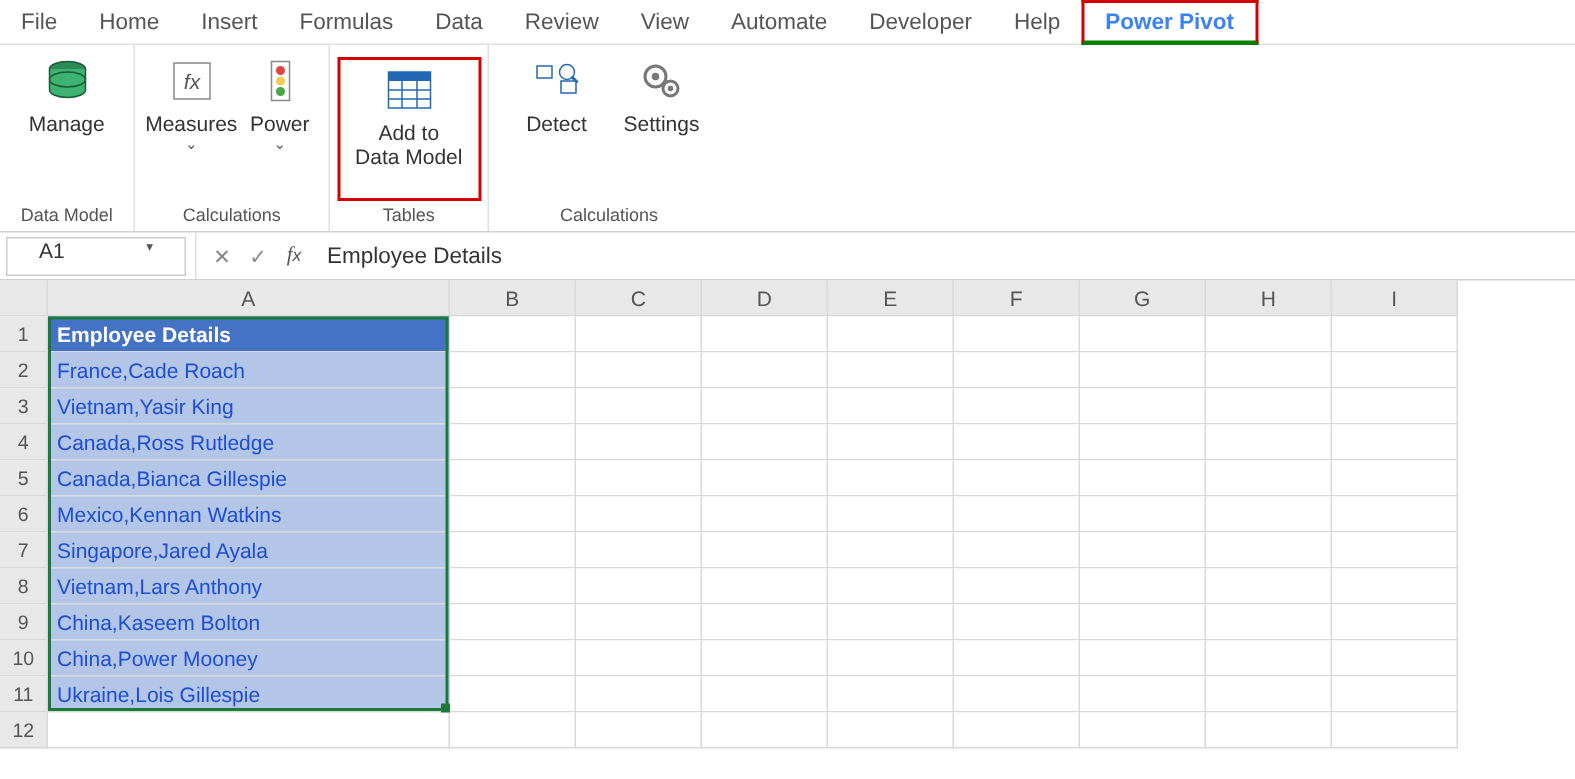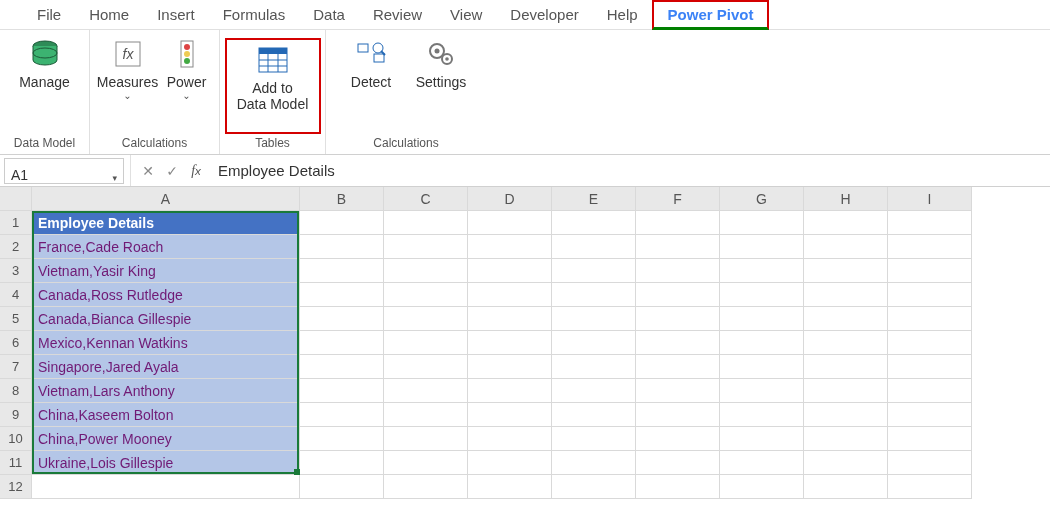--- a/index.html
+++ b/index.html
@@ -1,51 +1,51 @@
 <!DOCTYPE html>
 <html><head>
 <meta charset="utf-8">
 <style>
   * { box-sizing: border-box; margin: 0; padding: 0; font-family: "Segoe UI", Arial, sans-serif; }
   body { background: #fff; width: 1050px; height: 519px; overflow: hidden; font-size: 14px; color: #333; }
 
   
-  .tabs { display: flex; align-items: center; height: 30px; padding: 0 23px; gap: 0; border-bottom: 1px solid #e0e0e0; }
+  .tabs { display: flex; align-items: center; height: 30px; padding: 0 0; gap: 0; border-bottom: 1px solid #e0e0e0; }
   .tab { padding: 4px 14px; font-size: 15px; color: #555; cursor: pointer; white-space: nowrap; }
   .tab.highlight { border: 2px solid #d40000; color: #3b82f6; font-weight: 600; border-bottom: 3px solid #008000; position: relative; }
 
   
   .ribbon { display: flex; height: 125px; border-bottom: 1px solid #d0d0d0; background: #fff; }
   .rgroup { display: flex; flex-direction: column; align-items: center; justify-content: flex-end; border-right: 1px solid #e0e0e0; padding: 4px 4px 2px 4px; }
   .rgroup-items { display: flex; flex: 1; align-items: flex-start; justify-content: center; padding-top: 6px; }
   .rgroup-label { font-size: 12px; color: #555; padding: 2px 0; text-align: center; }
   .rbtn { display: flex; flex-direction: column; align-items: center; justify-content: flex-start; width: 78px; height: 100px; text-align: center; font-size: 14px; color: #333; padding: 2px 2px; cursor: pointer; gap: 2px; }
   .rbtn .icon-wrap { height: 36px; display: flex; align-items: center; justify-content: center; }
   .rbtn .lbl { line-height: 1.15; }
   .rbtn .caret { font-size: 10px; color: #555; margin-top: -2px; }
   .highlight-box { border: 2px solid #d40000; }
 
   
   .fbar { display: flex; align-items: center; height: 32px; border-bottom: 1px solid #d0d0d0; }
-  .namebox { width: 120px; height: 26px; border: 1px solid #ccc; margin: 0 4px; display: flex; align-items: flex-end; justify-content: space-between; padding: 0 6px; font-size: 14px; }
+  .namebox { width: 120px; height: 26px; border: 1px solid #ccc; margin: 0 4px; display: flex; align-items: flex-start; justify-content: space-between; padding: 0 21px; font-size: 14px; }
   .namebox .dd { font-size: 9px; color: #555; }
   .fbar-sep { width: 4px; height: 100%; border-left: 1px solid #e0e0e0; margin: 0 2px; }
   .fbar-btn { width: 24px; height: 24px; display: flex; align-items: center; justify-content: center; color: #888; font-size: 14px; }
   .fbar-btn.fx { font-style: italic; font-family: "Times New Roman", serif; color: #555; }
   .finput { flex: 1; height: 26px; border: none; outline: none; padding: 0 10px; font-size: 15px; color: #333; }
 
   
   .grid { display: grid; grid-template-columns: 32px 268px repeat(8, 84px); }
   .colhead, .rowhead, .cell, .corner { border-right: 1px solid #d9d9d9; border-bottom: 1px solid #d9d9d9; height: 24px; display: flex; align-items: center; font-size: 14px; }
   .corner { background: #e8e8e8; }
   .colhead { justify-content: center; background: #e8e8e8; color: #555; }
   .rowhead { justify-content: center; background: #e8e8e8; color: #555; font-size: 13px; }
   .cell { padding: 0 6px; background: #fff; }
   .cell.dataheader { background: #4472c4; color: #fff; font-weight: 600; }
-  .cell.datarow { background: #b4c6e7; color: #701a75; }
+  .cell.datarow { background: #b4c6e7; color: #1d4ed8; }
   
   .selection-box {
     position: absolute;
     border: 2px solid #1a7a3a;
     pointer-events: none;
   }
   .grid-wrap { position: relative; }
   .selection-handle {
     position: absolute; width: 6px; height: 6px; background: #1a7a3a; right: -3px; bottom: -3px;
   }
@@ -57,20 +57,21 @@
 <body>
 
 <div class="tabs">
   <div class="tab">File</div>
   <div class="tab">Home</div>
   <div class="tab">Insert</div>
   <div class="tab">Formulas</div>
   <div class="tab">Data</div>
   <div class="tab">Review</div>
   <div class="tab">View</div>
+  <div class="tab">Automate</div>
   <div class="tab">Developer</div>
   <div class="tab">Help</div>
   <div class="tab highlight">Power Pivot</div>
 </div>
 
 <div class="ribbon">
 
   <div class="rgroup" style="width:90px">
     <div class="rgroup-items">
       <div class="rbtn">

